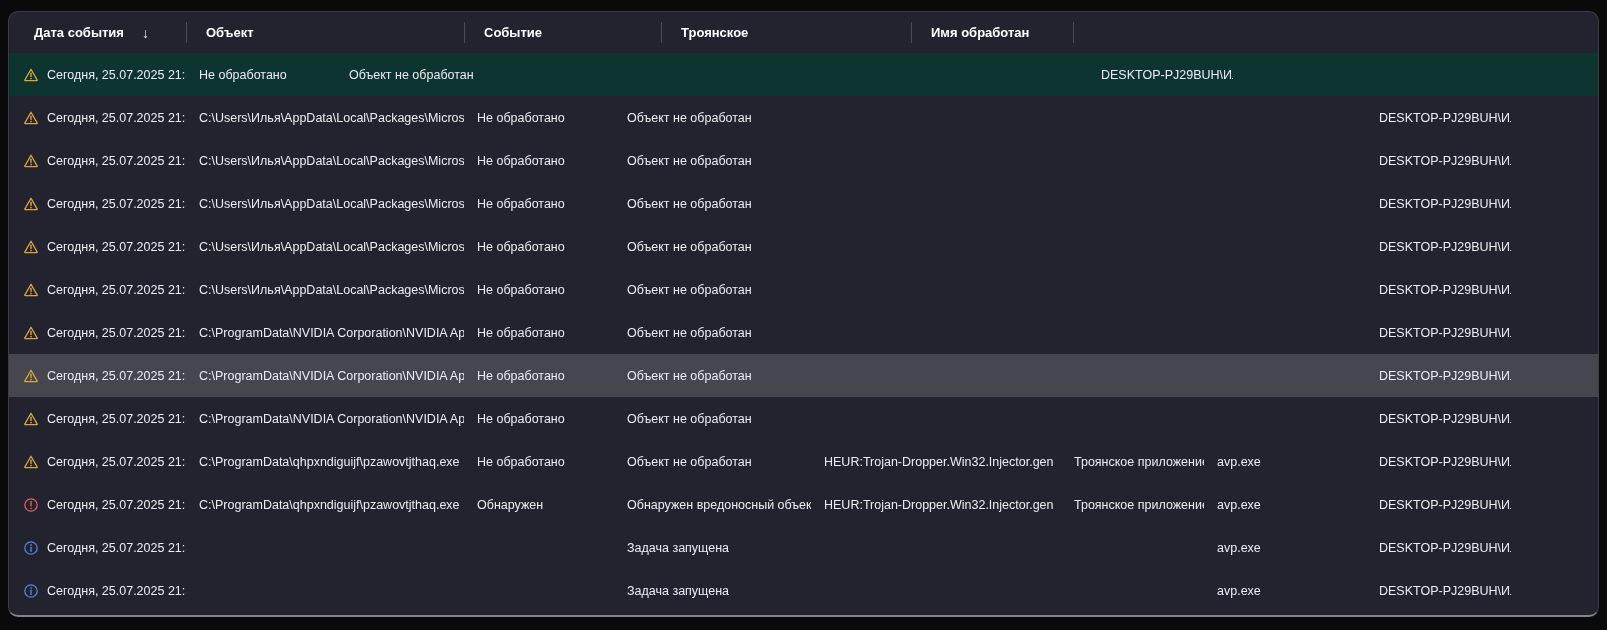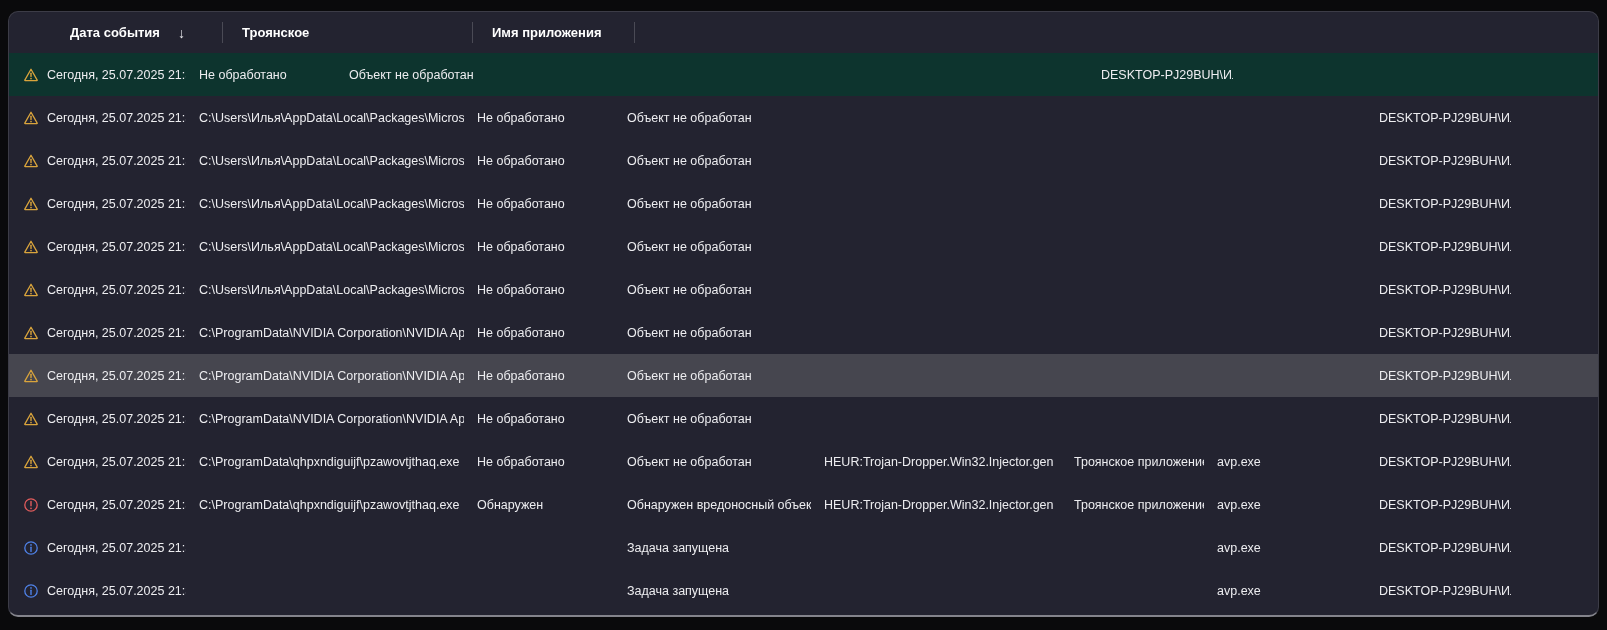--- a/index.html
+++ b/index.html
@@ -12,21 +12,21 @@
     position:absolute;left:8px;top:11px;width:1591px;height:606px;
     box-sizing:border-box;
     background:#232330;
     border:1px solid #3c3c47;
     border-bottom:2px solid #84848c;
     border-radius:10px;
     overflow:hidden;
   }
   .header-row{
     display:flex;height:41px;align-items:stretch;
-    color:#ffffff;font-size:13px;font-weight:700;padding-left:36px;
+    color:#ffffff;font-size:13px;font-weight:700;
   }
   .cell{flex:none;box-sizing:border-box;overflow:hidden;white-space:nowrap;}
   .c0{width:177px}.c1{width:278px}.c2{width:150px}.c3{width:197px}
   .c4{width:250px}.c5{width:143px}.c6{width:162px}.c7{width:145px}
   .c8{flex:1 1 auto;width:auto;}
   .h{position:relative;display:flex;align-items:center;padding-left:20px;}
   .h.c0{padding-left:25px;}
   .h:not(.c0)::before{
     content:"";position:absolute;left:0;top:10px;bottom:10px;width:1px;
     background:#4a4a55;
@@ -47,25 +47,31 @@
 </style>
 </head>
 <body>
 
 <div class="panel">
   <div class="header-row">
     <div class="cell h c0">
       <span>Дата события</span>
       <span class="sort">↓</span>
     </div>
+    <div class="cell h c1">
+      <span>Объект</span>
+    </div>
+    <div class="cell h c3">
+      <span>Событие</span>
+    </div>
     <div class="cell h c4">
       <span>Троянское</span>
     </div>
     <div class="cell h c6">
-      <span>Имя приложения</span>
+      <span>Имя обработан</span>
     </div>
     <div class="cell h c8"></div>
   </div>
   <div class="body-rows">
   <div class="row selected">
     <div class="cell c0">
       <span class="icon-slot">
             <svg viewBox="0 0 16 16" fill="none">
     <path d="M8 2.2 L14.2 13.1 Q14.4 13.6 13.9 13.6 L2.1 13.6 Q1.6 13.6 1.8 13.1 Z" stroke="#d9a43c" stroke-width="1.3" stroke-linejoin="round" fill="none"></path>
     <line x1="8" y1="6.3" x2="8" y2="9.6" stroke="#d9a43c" stroke-width="1.4" stroke-linecap="round"></line>

